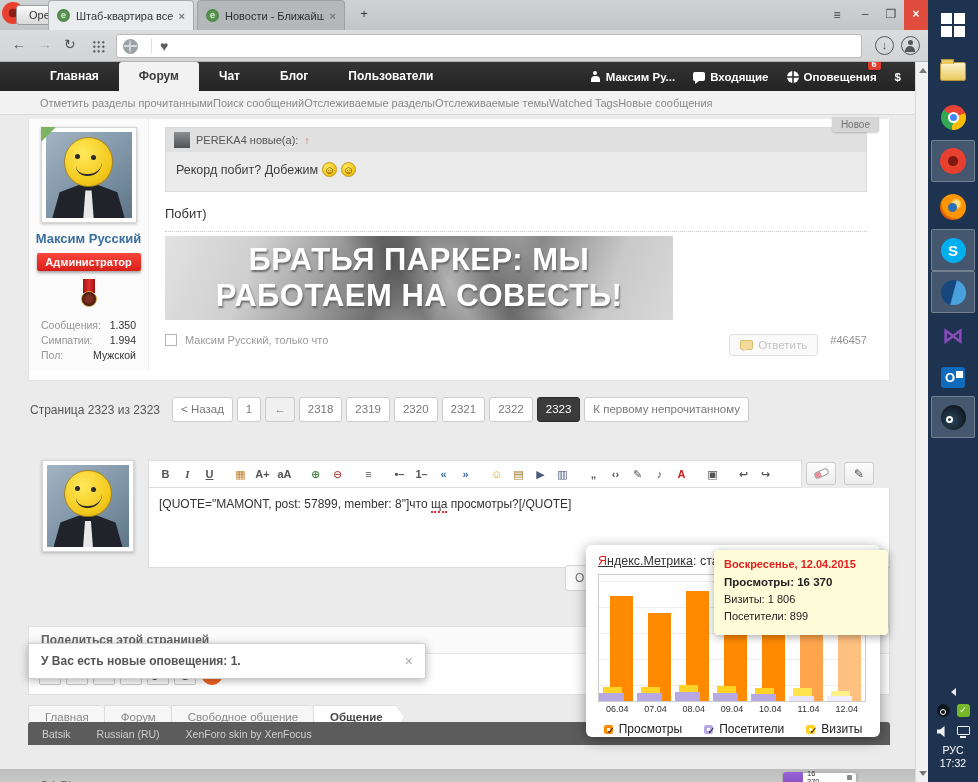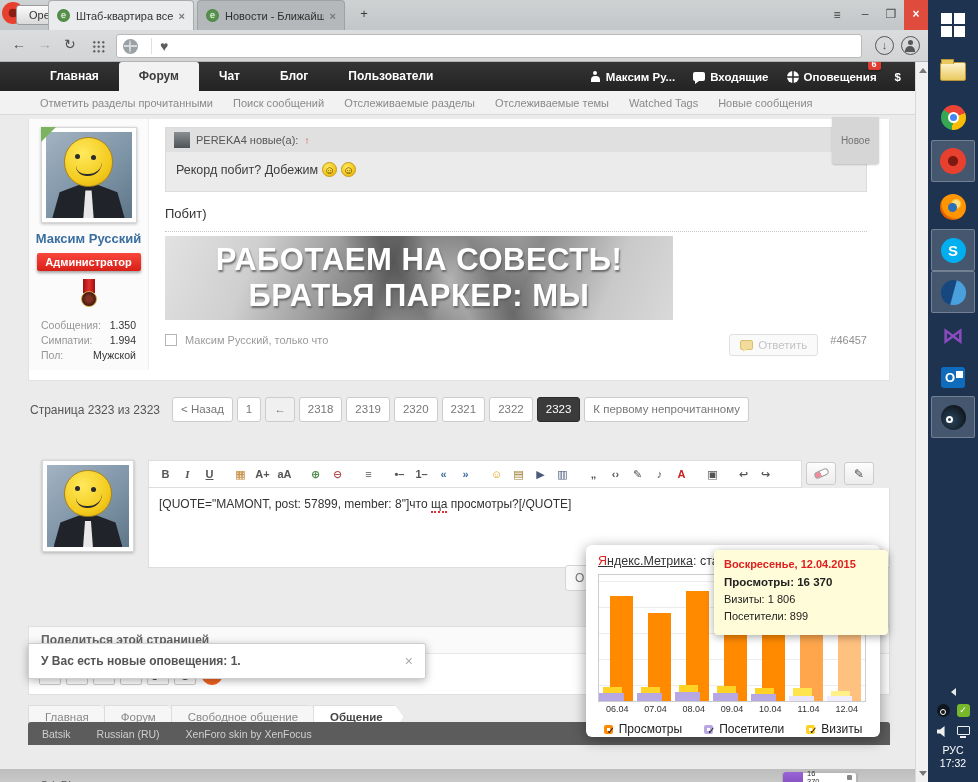--- a/index.html
+++ b/index.html
@@ -67,21 +67,21 @@
   .icon-person:before { content:""; position:absolute; left:3.5px; top:0; width:4px; height:4px; border-radius:50%; background:#fff; }
   .icon-person:after { content:""; position:absolute; left:1px; top:5px; width:9px; height:6px; border-radius:4px 4px 0 0; background:#fff; }
   .icon-bubble { position:relative; width:12px; height:9px; background:#fff; border-radius:2px; }
   .icon-bubble:after { content:""; position:absolute; left:2px; bottom:-3px; border-left:4px solid #fff; border-bottom:3px solid transparent; }
   .icon-globe { width:12px; height:12px; border-radius:50%; background:
     linear-gradient(transparent 45%, rgba(40,40,40,.9) 46% 54%, transparent 55%),
     linear-gradient(90deg, transparent 45%, rgba(40,40,40,.9) 46% 54%, transparent 55%), #fff; }
   .alert-badge { position:absolute; right:-4px; top:-13px; background:#e03c31; color:#fff; font-size:9px; font-weight:bold;
     padding:1px 4px; border-radius:2px; box-shadow:0 1px 2px rgba(0,0,0,.4); }
   #subnav { position:absolute; left:0; top:29px; width:100%; height:24px; background:#f2f2f2; border-bottom:1px solid #d9d9d9;
-    display:flex; align-items:center; gap:20px; padding-left:40px; }
+    display:flex; align-items:center; gap:0; padding-left:40px; }
   .subnav-link { font-size:11px; color:#8a8a8a; white-space:nowrap; }
 
   #content { position:absolute; left:28px; top:57px; width:862px; }
 
   
   .post-row { display:flex; padding-bottom:10px; border-bottom:1px dashed #c9c9c9; background:#fff; border:1px solid #e3e3e3; border-top:none; }
   .author-col { width:120px; flex:0 0 auto; padding:8px 0 6px; background:#fbfbfb; border-right:1px solid #eee; text-align:center; }
   .avatar-frame { position:relative; width:96px; height:96px; margin:0 auto; background:#fff; border:1px solid #d6d6d6;
     box-shadow:0 1px 3px rgba(0,0,0,.25); padding:4px; }
   .troll-avatar { position:relative; width:100%; height:100%; overflow:hidden;
@@ -105,21 +105,21 @@
   .medal-ribbon { position:absolute; left:2px; top:0; width:12px; height:14px; background:linear-gradient(90deg,#a01010,#e03030,#a01010); }
   .medal-disc { position:absolute; left:0; top:12px; width:16px; height:16px; border-radius:50%;
     background:radial-gradient(#803020 30%, #3a1410 75%); border:1.5px solid #caa23c; }
   .stats { margin:10px 12px 0; }
   .stat-row { display:flex; justify-content:space-between; font-size:10.5px; margin-bottom:3px; }
   .stat-label { color:#969696; }
   .stat-value { color:#333; }
 
   .message-col { flex:1; padding:6px 12px 0 16px; position:relative; }
   .new-badge { position:absolute; right:10px; top:-2px; background:#d6d6d6; color:#737373; font-size:10px;
-    padding:18px 9px; border-radius:0 0 3px 3px; box-shadow:0 1px 2px rgba(0,0,0,.2); }
+    padding:2px 9px; border-radius:0 0 3px 3px; box-shadow:0 1px 2px rgba(0,0,0,.2); }
   .quote-block { margin-top:2px; margin-right:10px; border:1px solid #dcdcdc; }
   .quote-head { background:#e0e0e0; padding:4px 8px; display:flex; align-items:center; gap:6px; font-size:11px; color:#555; }
   .mini-avatar { width:16px; height:16px; background:linear-gradient(#8a8f94,#4e5358); flex:0 0 auto; }
   .quote-arrow { color:#d9534f; font-size:10px; }
   .quote-body { background:#ebebeb; padding:10px 10px 14px; font-size:12.5px; color:#3c3c3c; display:flex; align-items:center; gap:4px; }
   .smiley { display:inline-block; width:15px; height:15px; border-radius:50%;
     background:radial-gradient(circle at 36% 30%, #ffe95c, #f0bf13 75%); border:1px solid #c79a10;
     color:#5a4000; font-size:11px; line-height:14px; text-align:center; }
   .post-text { margin:14px 0 10px; font-size:13px; color:#333; }
   .banner-wrap { border-top:1px dotted #c8c8c8; padding-top:4px; margin-right:10px; }
@@ -391,22 +391,22 @@
               <div class="quote-body">
                 <span>Рекорд побит? Добежим</span>
                 <span class="smiley">☺</span>
                 <span class="smiley">☺</span>
               </div>
             </div>
             <div class="post-text">Побит)</div>
             <div class="banner-wrap">
               <div class="banner">
                 <div class="banner-text">
+                  <span>БРАТЬЯ ПАРКЕР: МЫ</span>
                   <span>РАБОТАЕМ НА СОВЕСТЬ!</span>
-                  <span>БРАТЬЯ ПАРКЕР: МЫ</span>
                 </div>
               </div>
             </div>
             <div class="post-footer">
               <span class="pf-check"></span>
               <span class="pf-meta">Максим Русский, только что</span>
               <span class="reply-btn">
                   <span class="bubble-ic"></span>
                   <span>Ответить</span>
                 </span>

